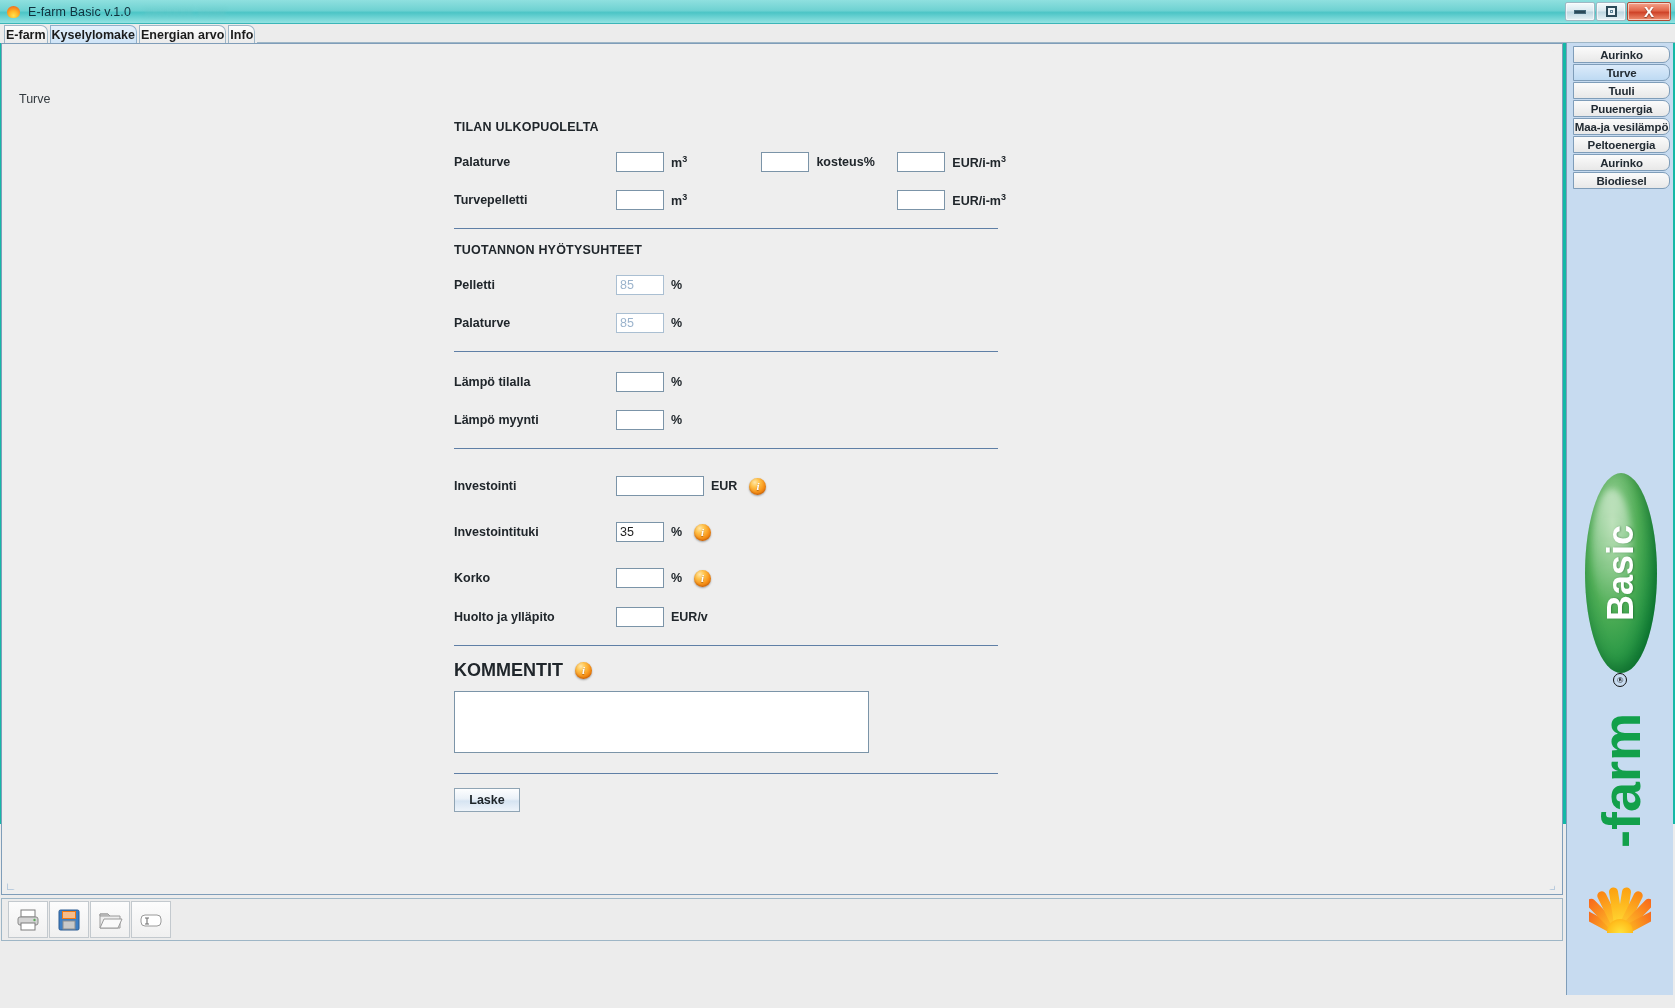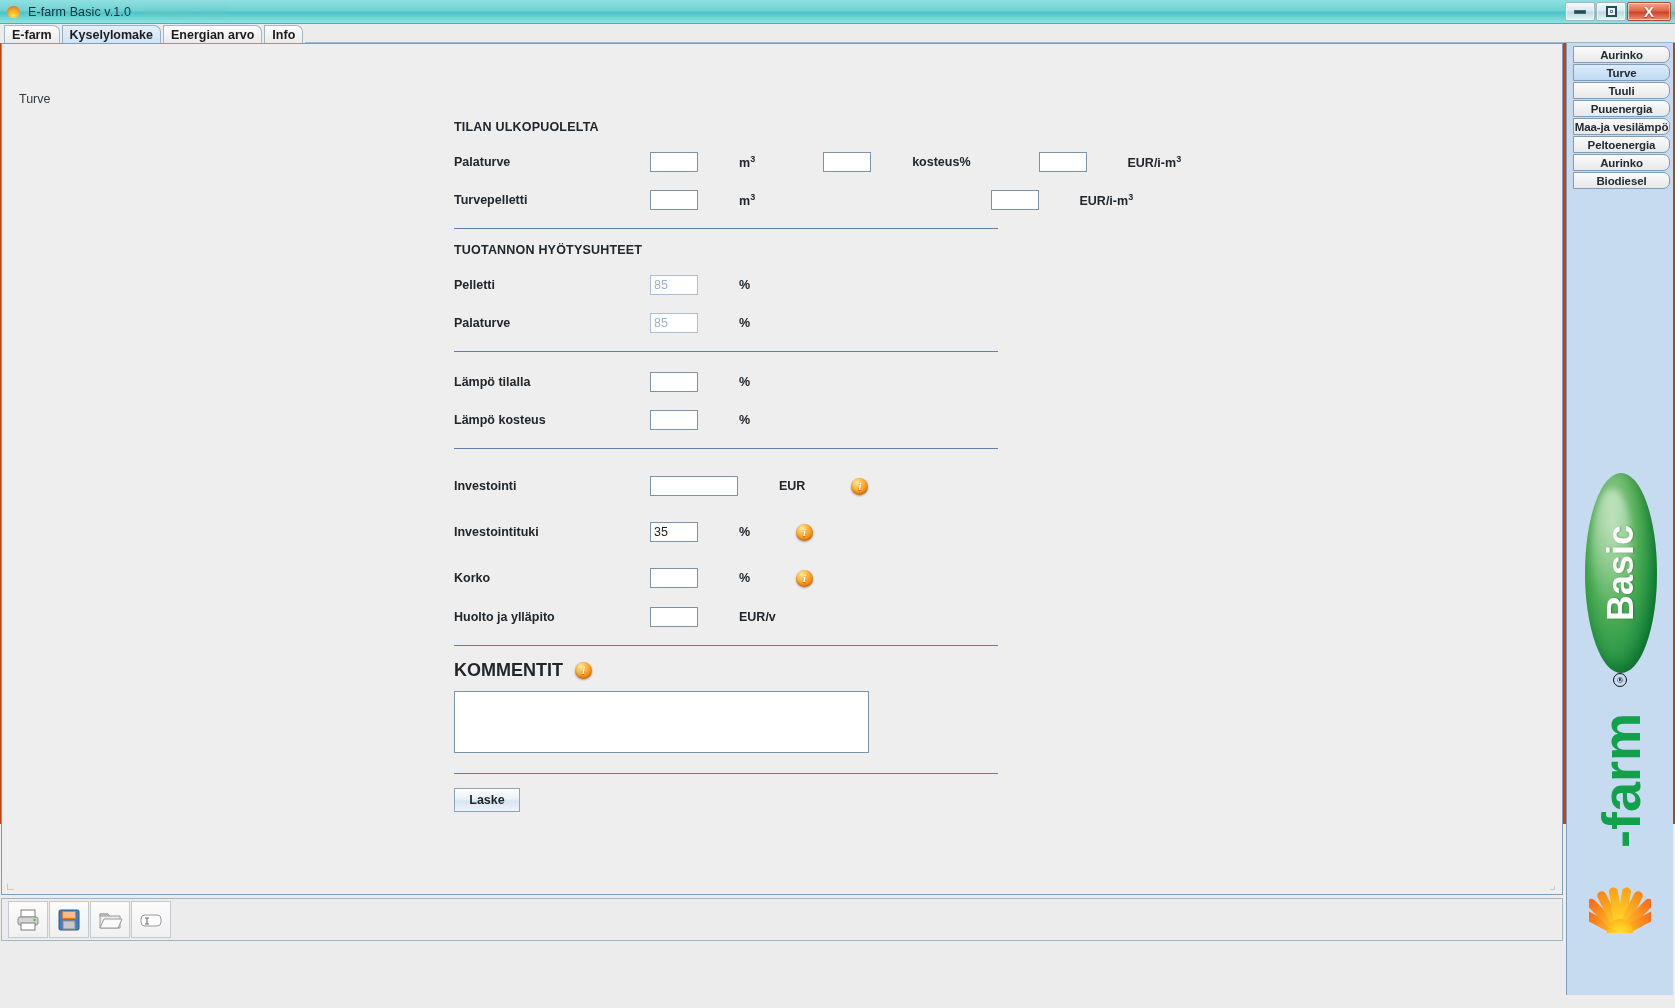--- a/index.html
+++ b/index.html
@@ -6,21 +6,21 @@
   html, body {
     margin: 0; padding: 0;
     width: 1675px; height: 1008px;
     overflow: hidden;
     font-family: "Liberation Sans", sans-serif;
     background: #ececec;
   }
   #app {
     position: relative;
     width: 1675px; height: 824px;
-    background: #c2410c;
+    background: #14b8a6;
   }
 
   
   .titlebar {
     position: absolute; left: 0; top: 0;
     width: 1675px; height: 24px;
     background: linear-gradient(to bottom, #8fe0df 0%, #6fd2d2 45%, #4cc5c6 55%, #93e3e2 100%);
     border-bottom: 1px solid #3bb6b8;
     display: flex; align-items: center;
   }
@@ -78,21 +78,21 @@
   
   .tabbar {
     position: absolute; left: 0; top: 24px;
     width: 1675px; height: 19px;
     background: #ececec;
     display: flex; align-items: flex-end;
     padding-left: 4px;
   }
   .tab {
     height: 18px;
-    padding: 0 7px;
+    padding: 0 1px;
     display: flex; align-items: center;
     font-size: 12.5px; font-weight: bold; color: #1c1c1c;
     background: linear-gradient(to bottom,#fcfcfc 0%, #ebebeb 100%);
     border: 1px solid #9eb6c6;
     border-bottom: none;
     border-radius: 0 7px 0 0;
     margin-right: 2px;
     position: relative;
   }
   .tab.selected {
@@ -138,21 +138,20 @@
   }
   .sec-title {
     font-size: 12.5px; font-weight: bold; color: #20262b;
     letter-spacing: .2px;
     margin: 0 0 12px 8px;
   }
   .row {
     display: flex; align-items: center;
     height: 32px;
     margin-bottom: 6px;
-    gap: 34px;
   }
   .row .lbl {
     width: 170px; flex: 0 0 170px;
     font-size: 12.5px; font-weight: bold; color: #20262b;
     padding-left: 8px;
   }
   .inp {
     height: 20px;
     border: 1px solid #7b94a8;
     background: #ffffff;
@@ -438,21 +437,21 @@
 
         
 
         <div class="row">
           <div class="lbl">Lämpö tilalla</div>
           <input class="inp w48" type="text" value="" style="">
           <span class="unit">%</span>
         </div>
 
         <div class="row">
-          <div class="lbl">Lämpö kosteus</div>
+          <div class="lbl">Lämpö myynti</div>
           <input class="inp w48" type="text" value="" style="">
           <span class="unit">%</span>
         </div>
 
         <div class="hr"></div>
 
         
 
         <div class="row tall">
           <div class="lbl">Investointi</div>

